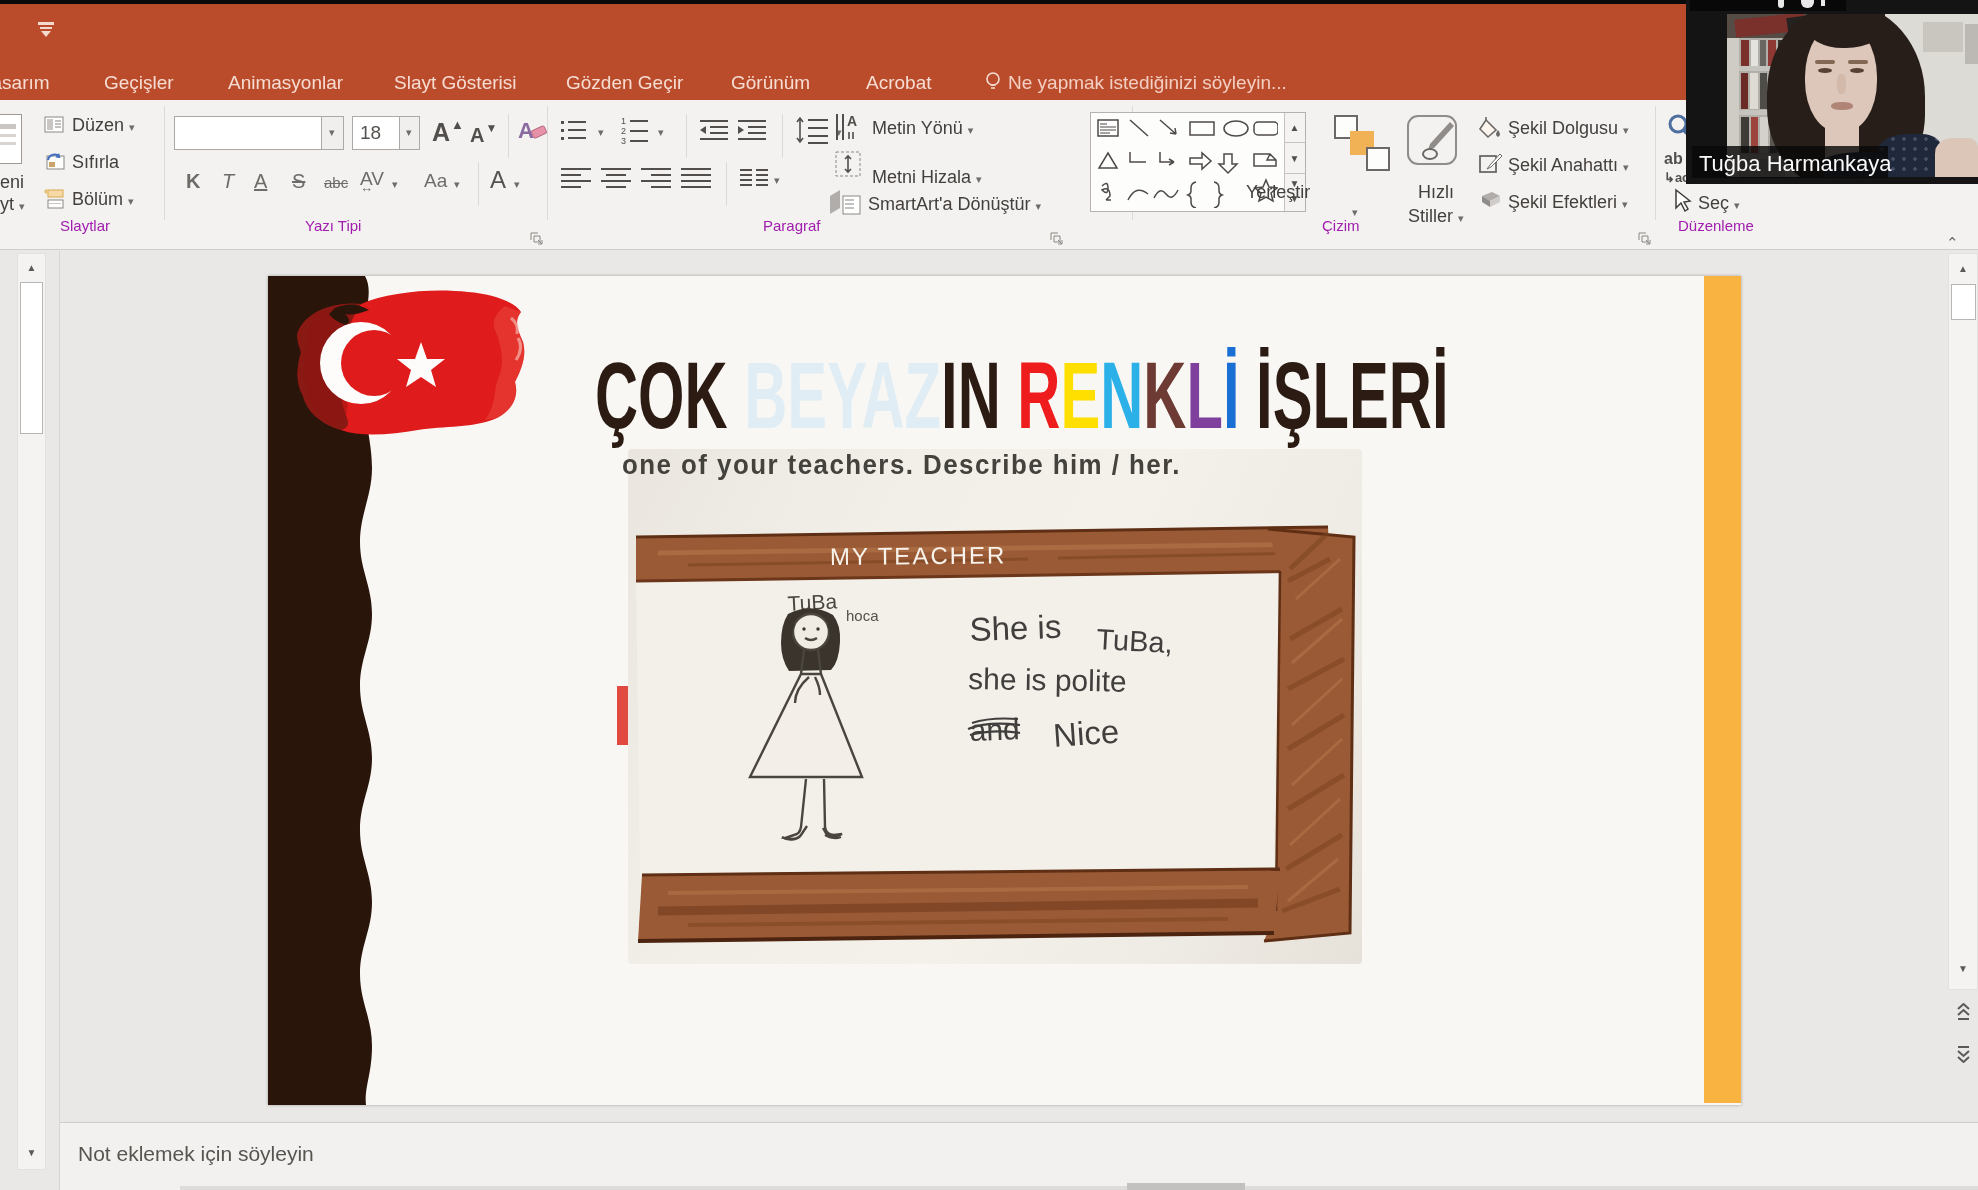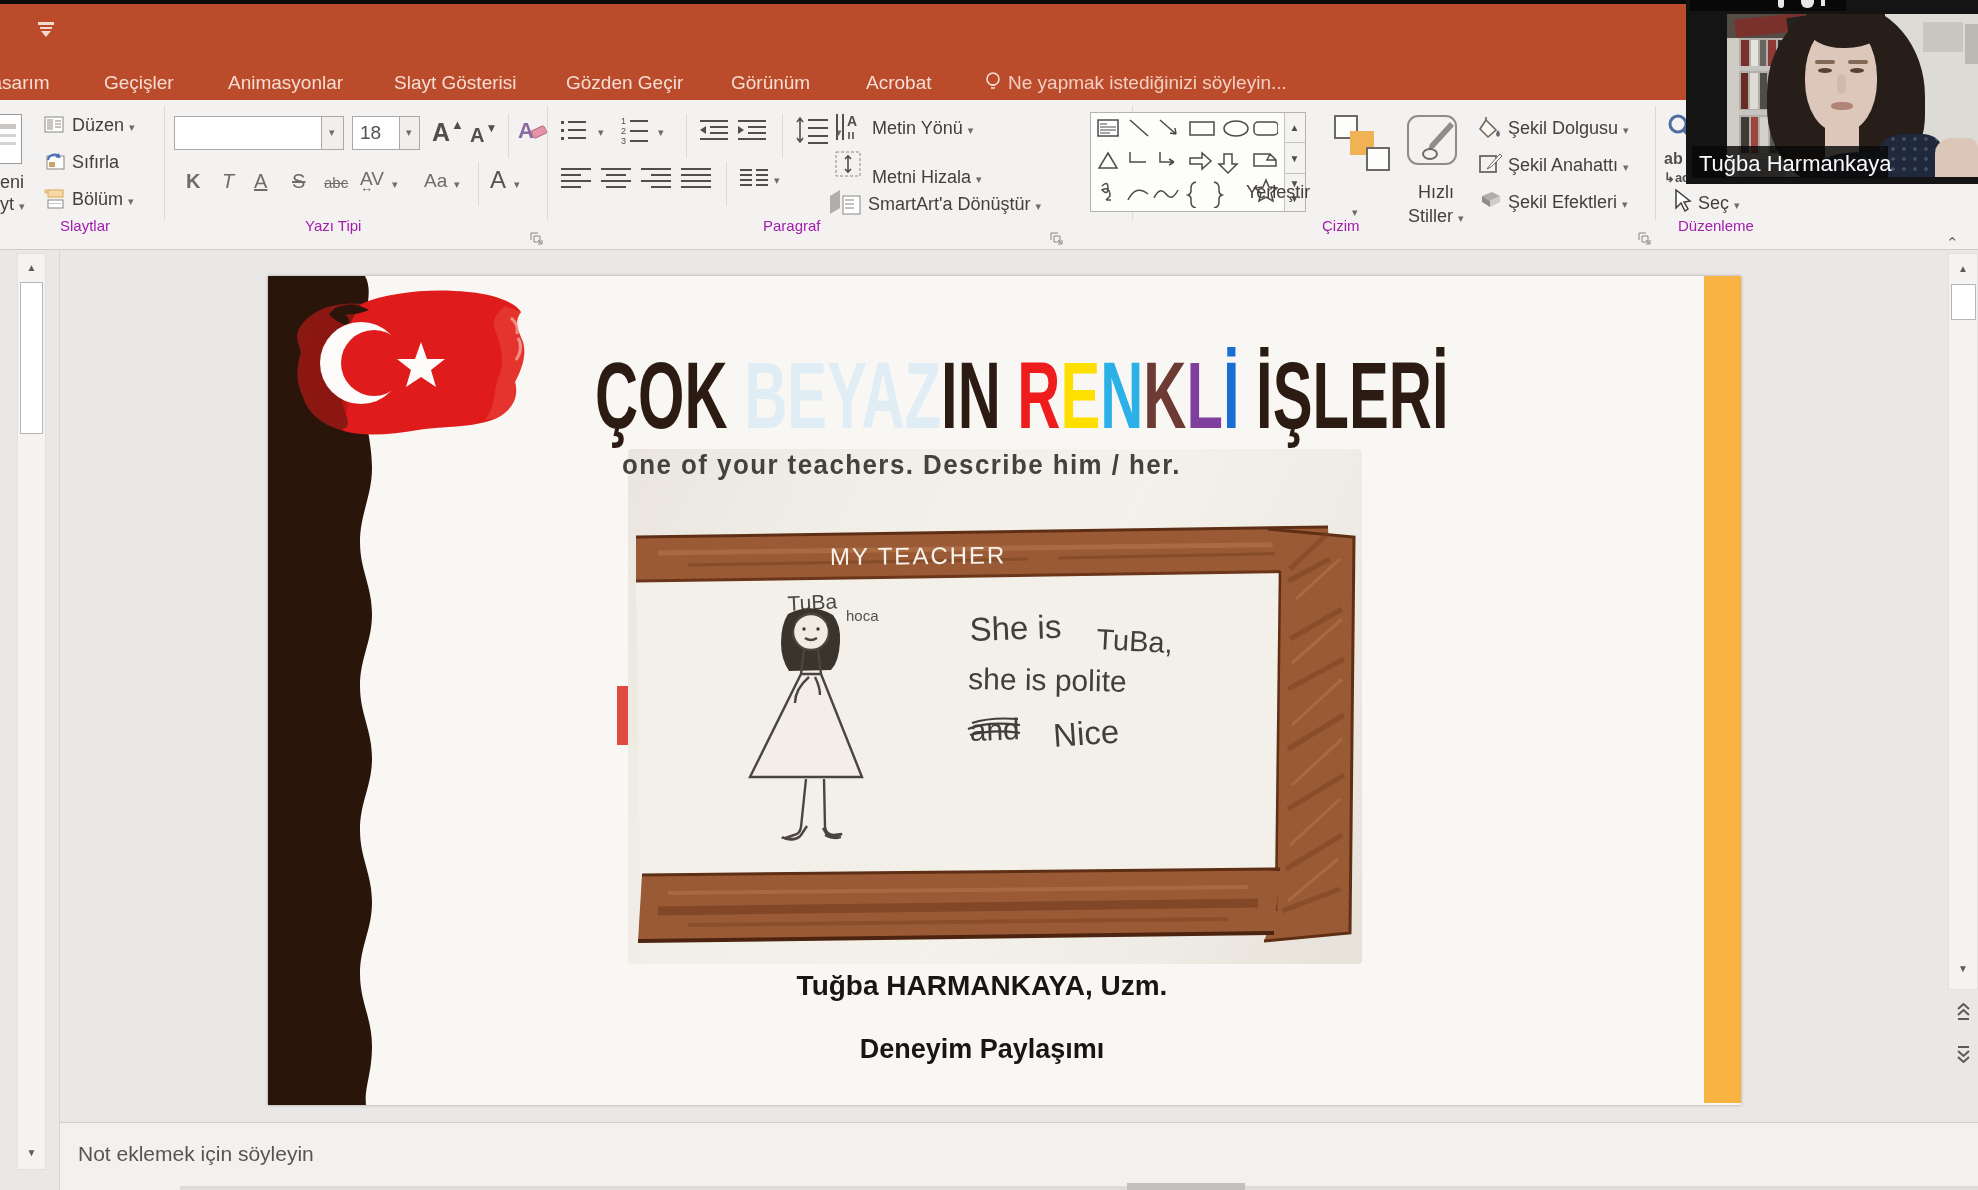--- a/index.html
+++ b/index.html
@@ -361,22 +361,20 @@
  <g fill="#403f3d" font-family="Liberation Sans">
   <text x="342" y="192" font-size="33" transform="rotate(-2 342 192)">She is</text>
   <text x="468" y="200" font-size="29" transform="rotate(3 468 200)">TuBa,</text>
   <text x="340" y="240" font-size="30" transform="rotate(1 340 240)">she  is  polite</text>
   <text x="342" y="292" font-size="30" transform="rotate(-2 342 292)">and</text>
   <text x="426" y="298" font-size="33" transform="rotate(-4 426 298)">Nice</text>
   <path d="M340 280 q20 -8 52 -4 M342 286 q22 -6 50 -2 M344 274 q18 -6 46 -4" stroke="#403f3d" stroke-width="2.2" fill="none"></path>
  </g>
  </svg>
 
-<div class="ab" style="left:682px;top:970px;width:600px;text-align:center;font-weight:bold;font-size:28px;color:#181614">Tuğba HARMANKAYA, Uzm.</div>
-<div class="ab" style="left:682px;top:1034px;width:600px;text-align:center;font-weight:bold;font-size:27px;color:#181614">Deneyim Paylaşımı</div>
 
 <div class="ab" style="left:1704px;top:276px;width:37px;height:827px;background:#f9b341"></div>
 
 <div class="ab" style="left:1948px;top:253px;width:30px;height:737px;background:#f4f3f2;border:1px solid #e3e1e0"></div>
 <div class="ab" style="left:1948px;top:256px;width:30px;height:26px;text-align:center;font-size:10px;color:#5c5a58;line-height:26px">▲</div>
 <div class="ab" style="left:1951px;top:284px;width:25px;height:36px;background:#fff;border:1px solid #b8b6b4"></div>
 <div class="ab" style="left:1948px;top:956px;width:30px;height:26px;text-align:center;font-size:10px;color:#5c5a58;line-height:26px">▼</div>
 <svg class="ab" style="left:1956px;top:1003px" width="15" height="20" viewBox="0 0 15 20">
       <path d="M2 6 L7.5 1 L13 6 M2 12 L7.5 7 L13 12" fill="none" stroke="#5c5a58" stroke-width="2"></path>
       <path d="M2 16 h11" stroke="#5c5a58" stroke-width="2"></path>

